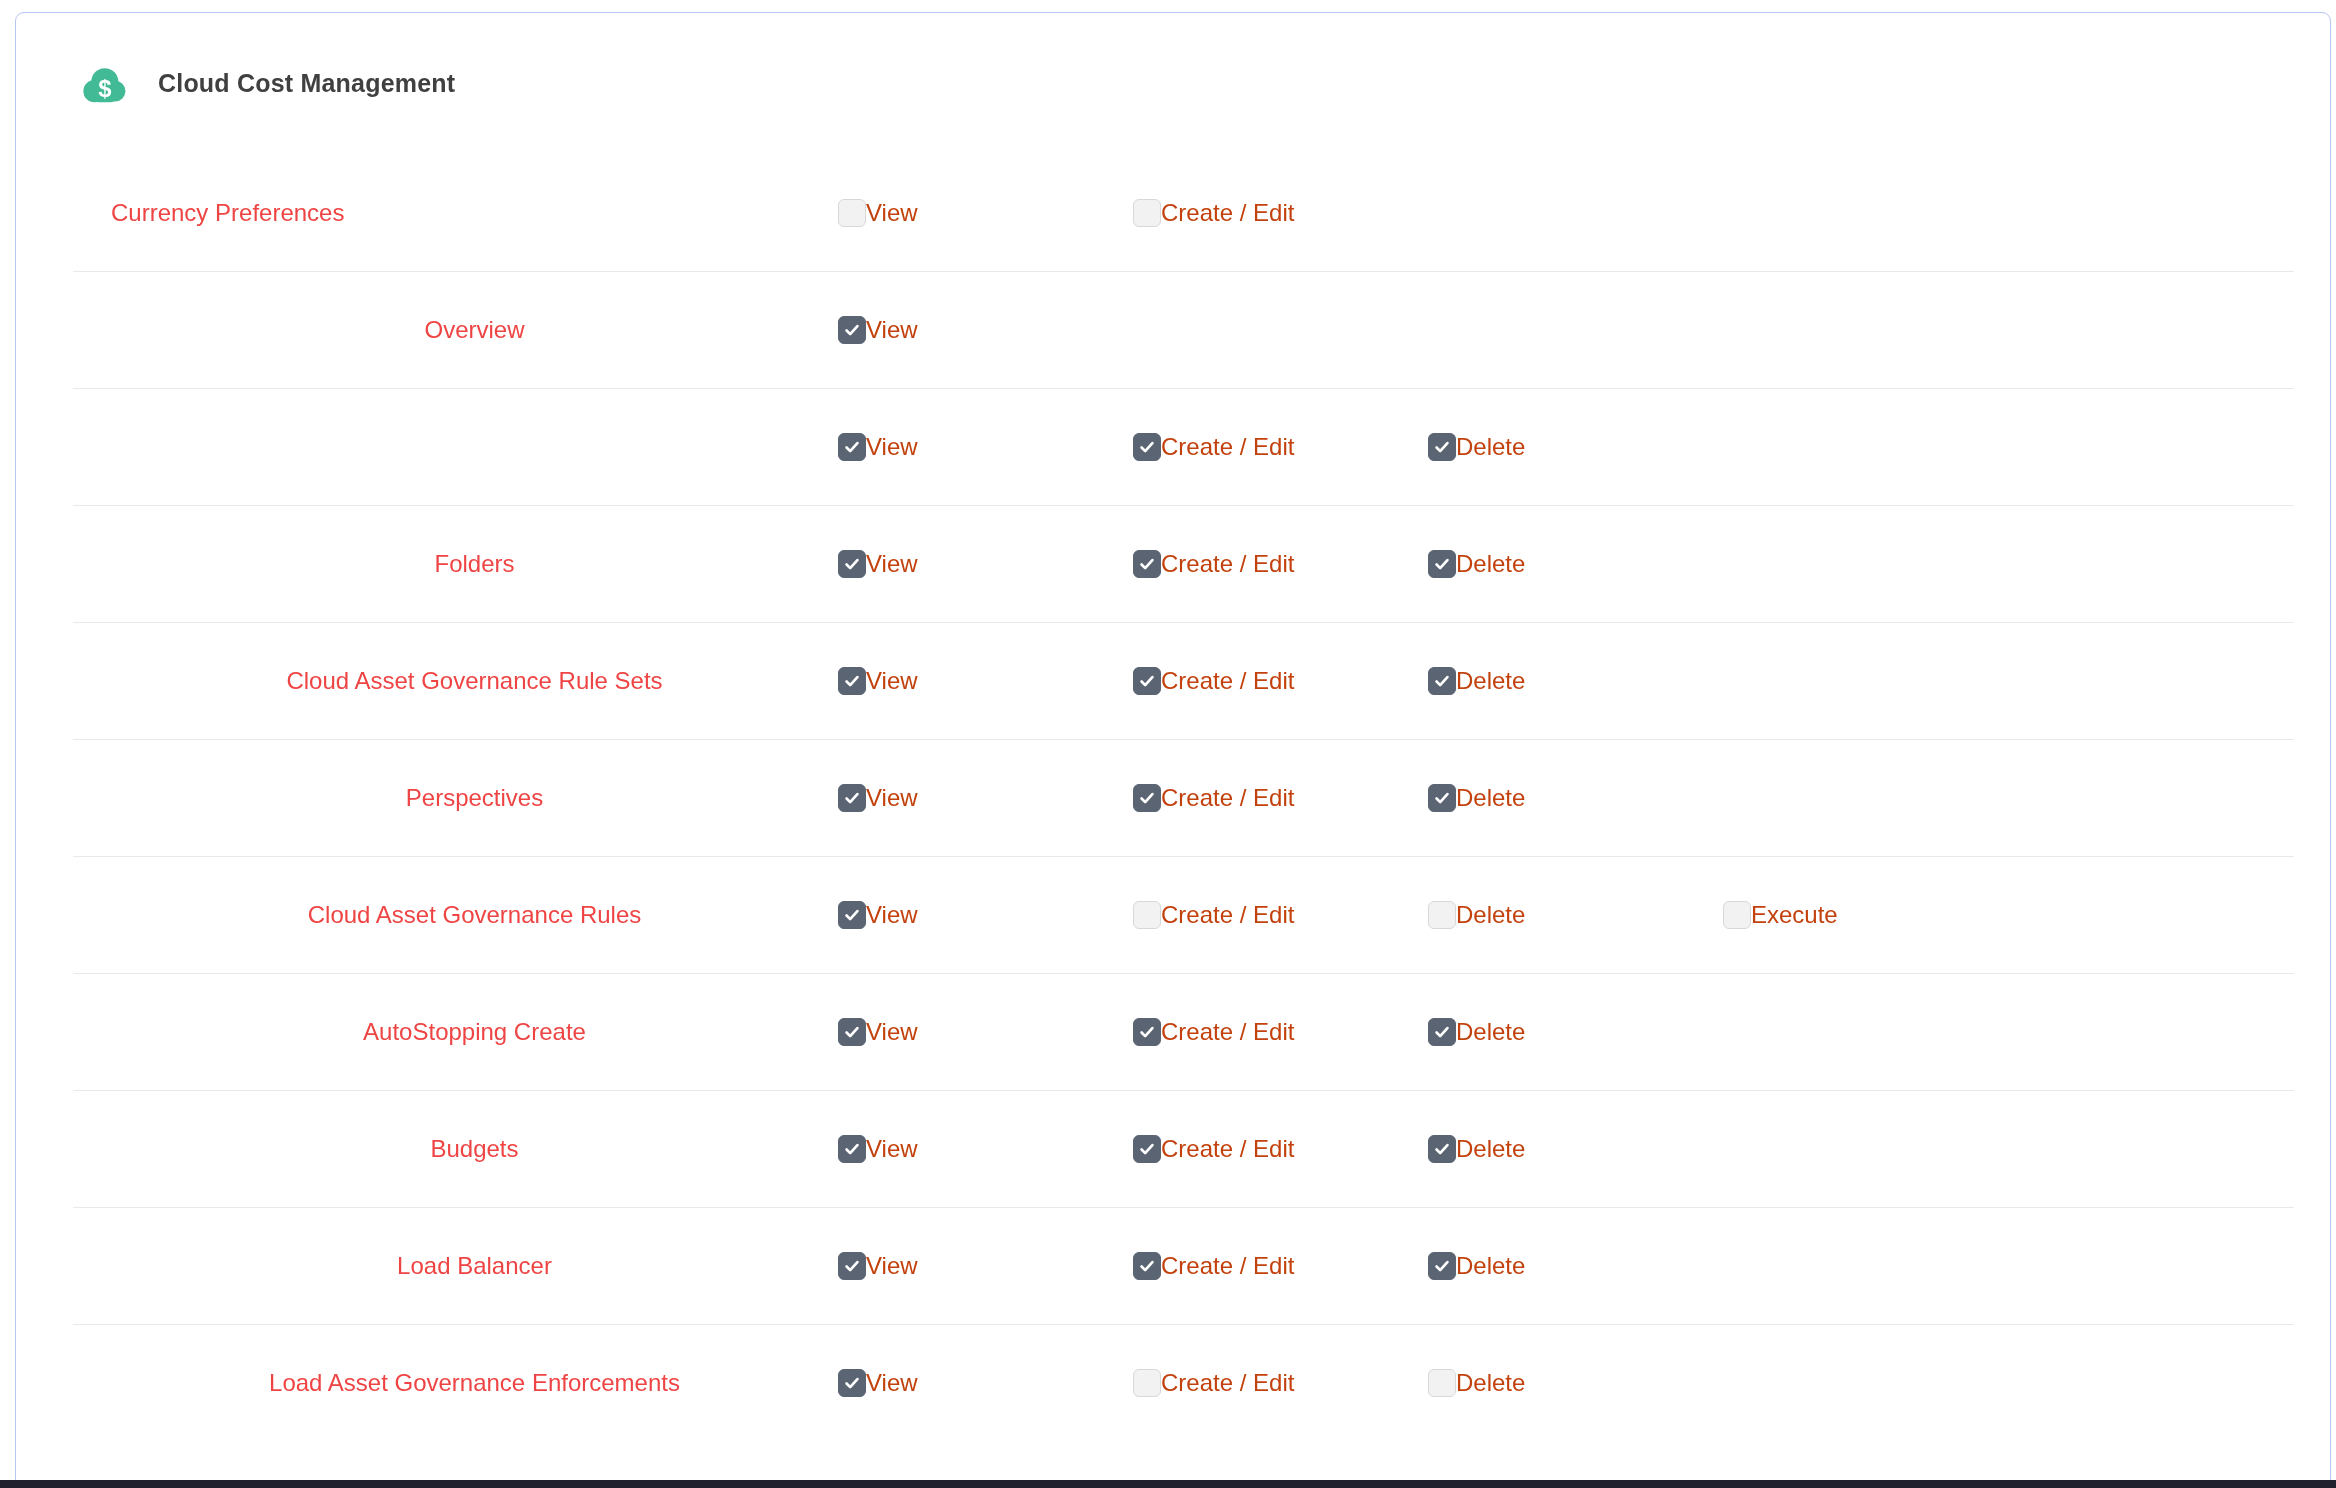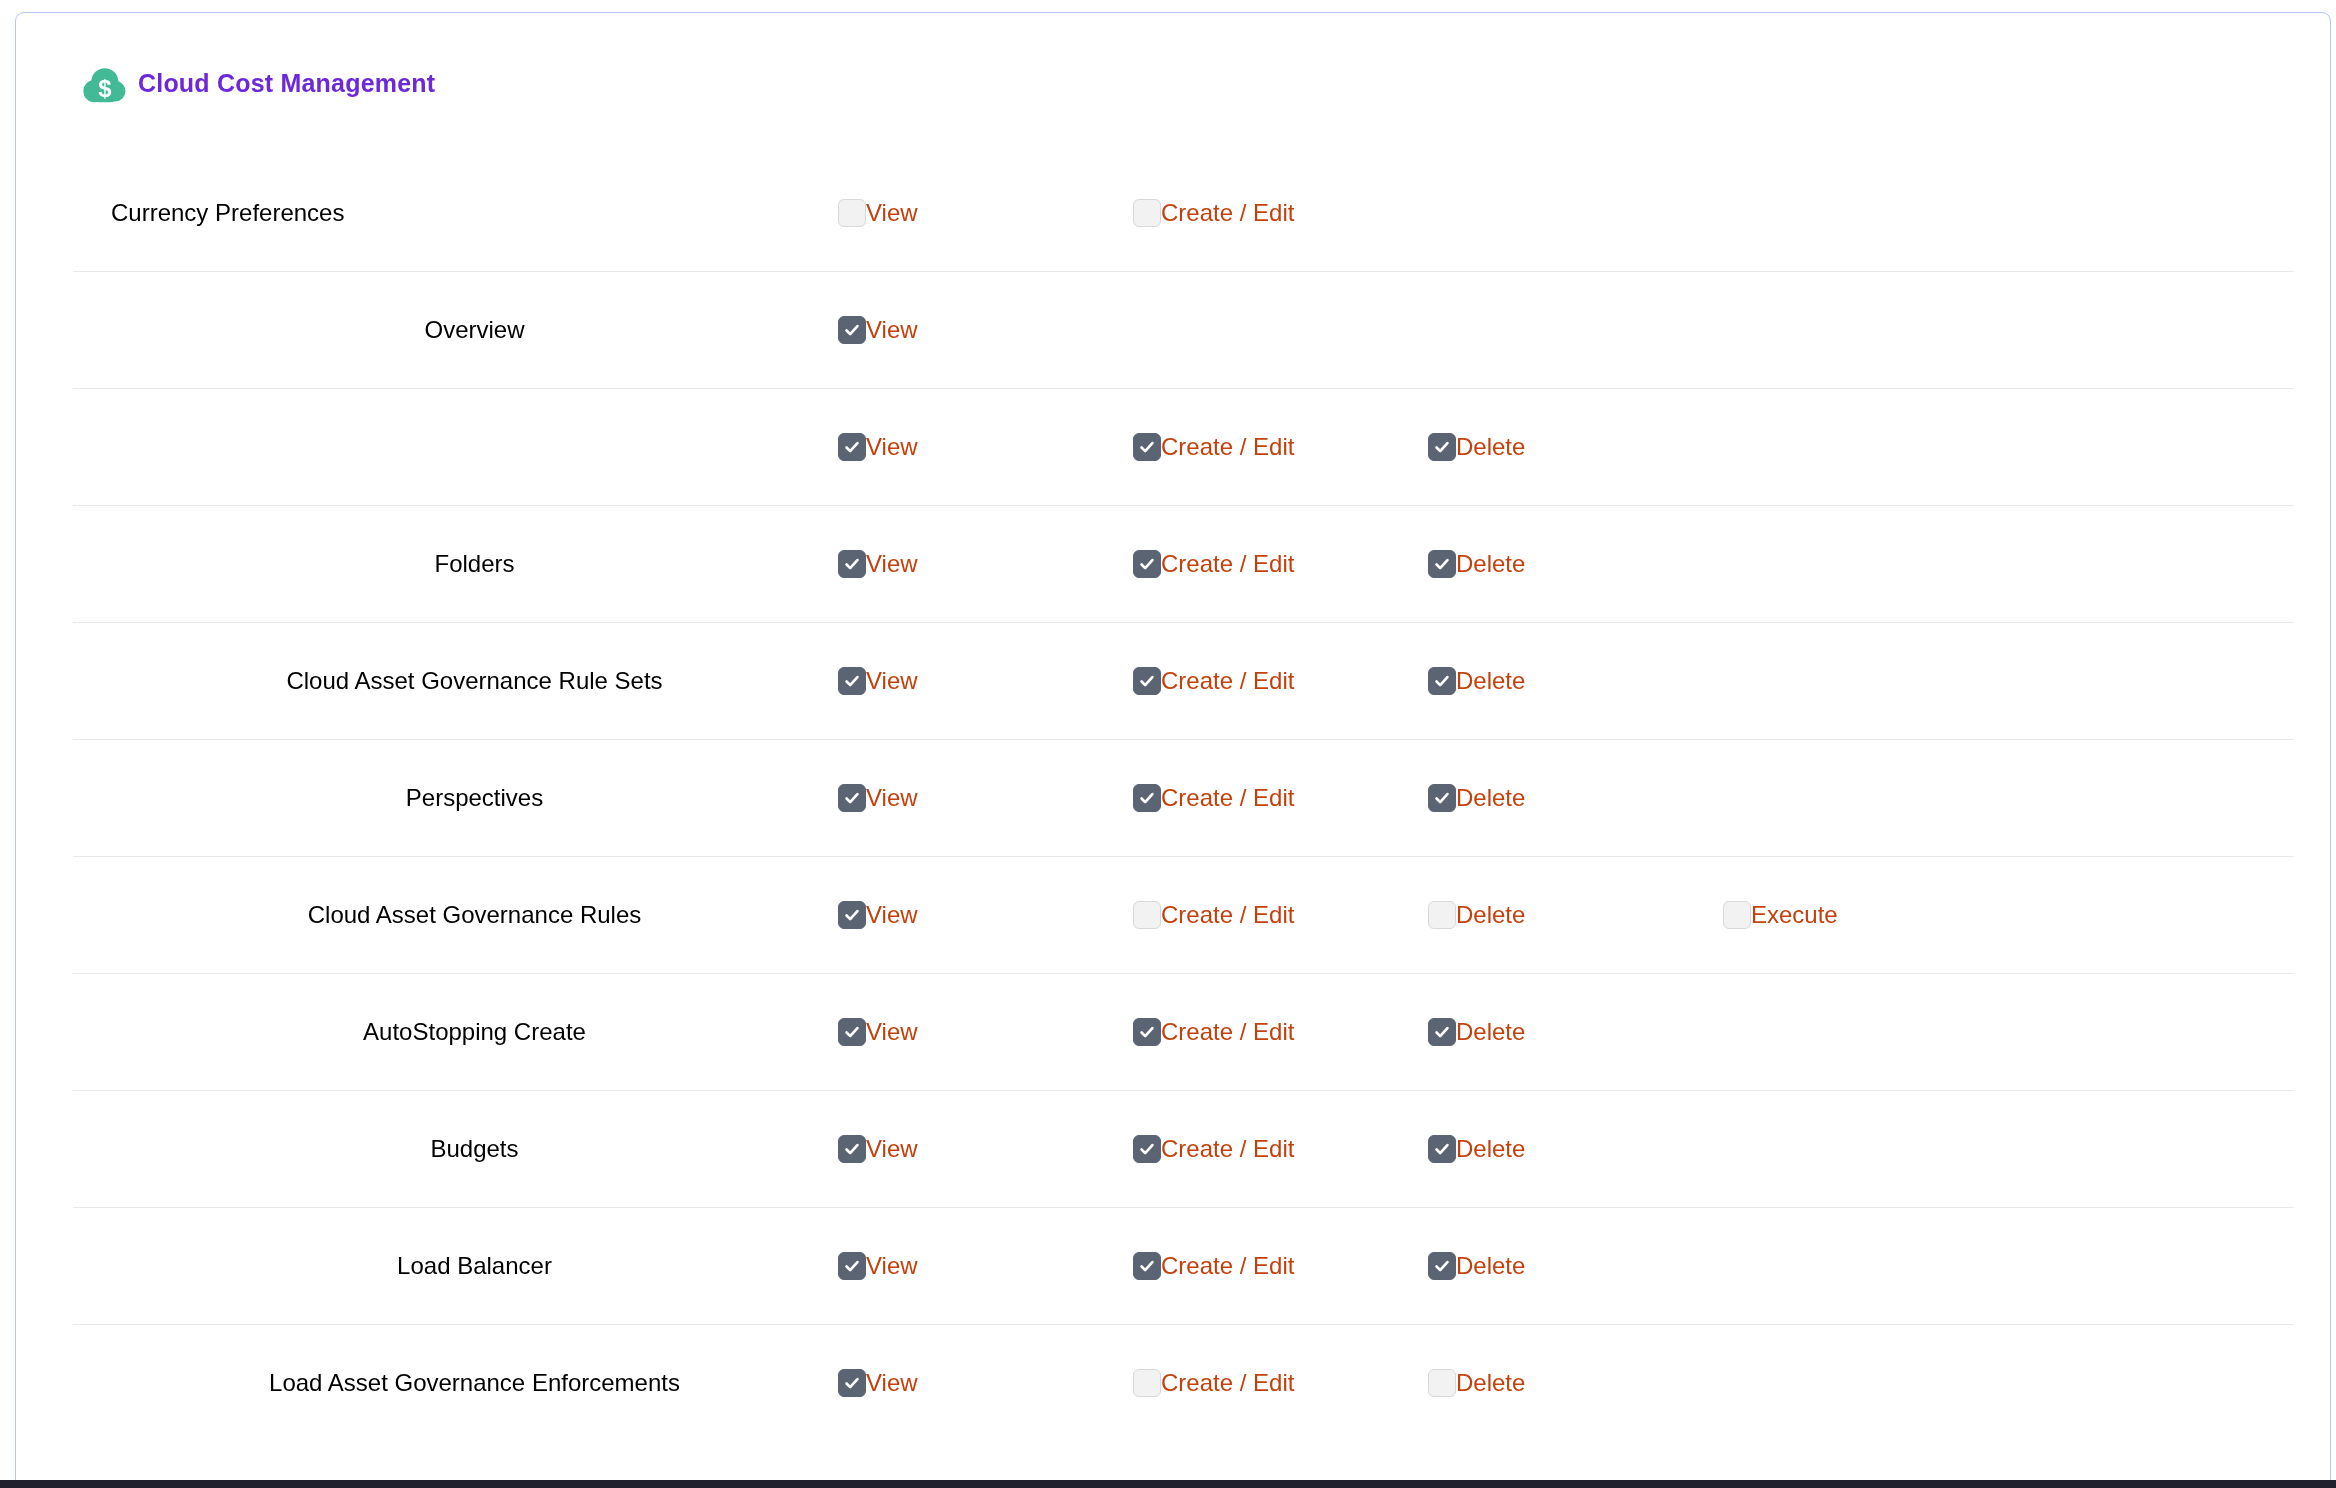--- a/index.html
+++ b/index.html
@@ -37,44 +37,44 @@
   }
   .ccm-icon {
     width: 52px;
     height: 46px;
     display: inline-flex;
     align-items: center;
     justify-content: center;
   }
   .ccm-icon svg { width: 52px; height: 46px; }
   .card-title {
-    margin-left: 8px;
+    margin-left: 28px;
     font-size: 25px;
     font-weight: 700;
-    color: #6d28d9;
+    color: #404040;
     letter-spacing: 0.2px;
   }
   .rows {
     margin: 0 36px 0 57px;
   }
   .row {
     display: grid;
     grid-template-columns: 765px 295px 295px 295px auto;
     align-items: center;
     height: 117px;
   }
   .row + .row {
     border-top: 1px solid var(--divider, #e9e9e9);
     text-align: center;
   }
   .row-label {
     grid-column: 1;
     padding-left: 38px;
     font-size: 24px;
-    color: #000000;
+    color: #ef4444;
   }
   .perm-cell {
     display: flex;
     align-items: center;
   }
   .checkbox {
     width: 28px;
     height: 28px;
     border-radius: 6px;
     flex: 0 0 28px;

